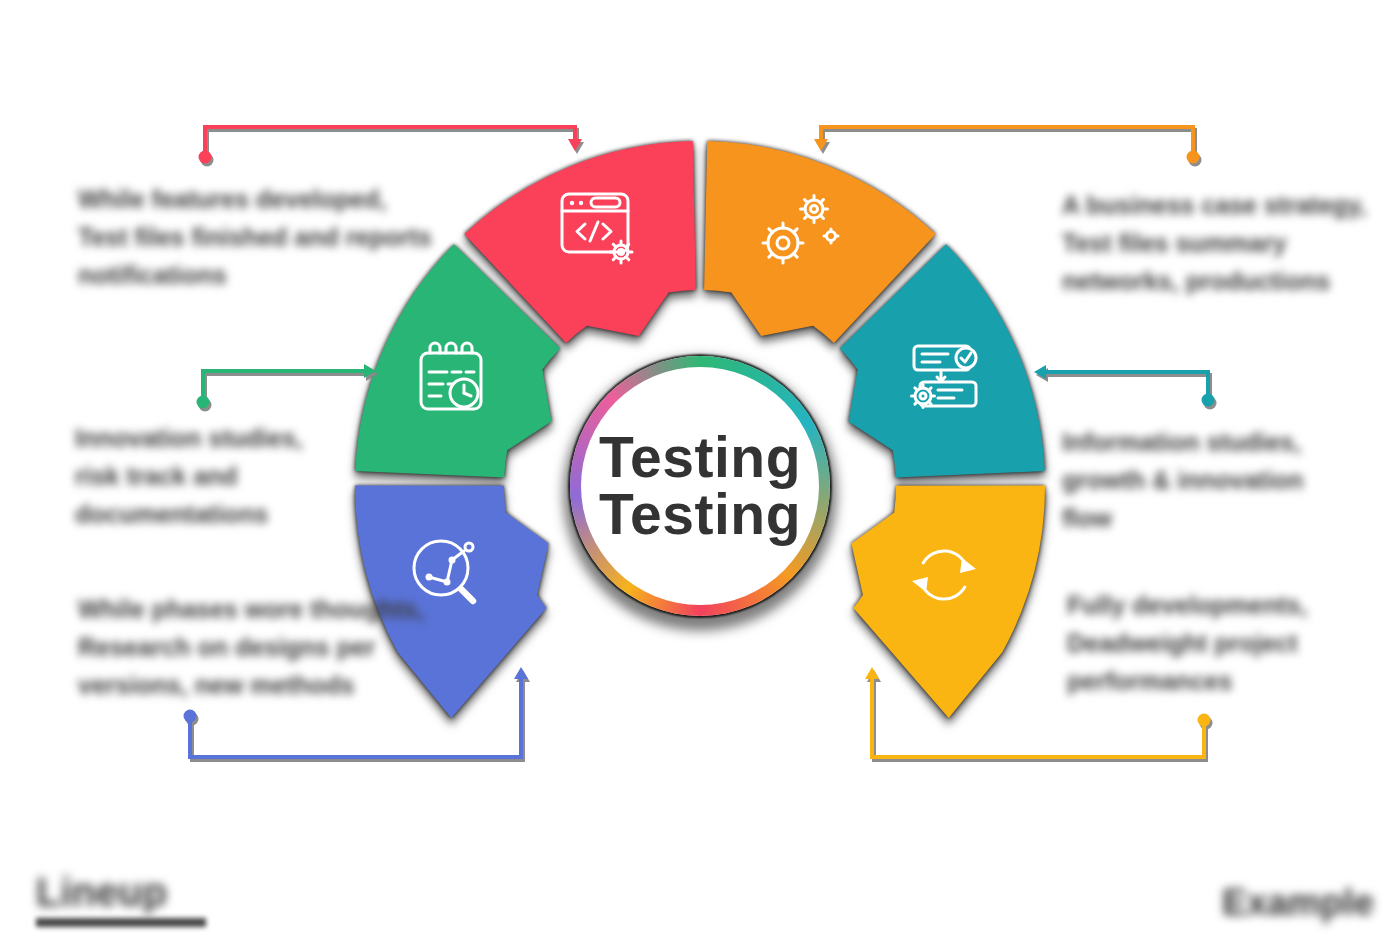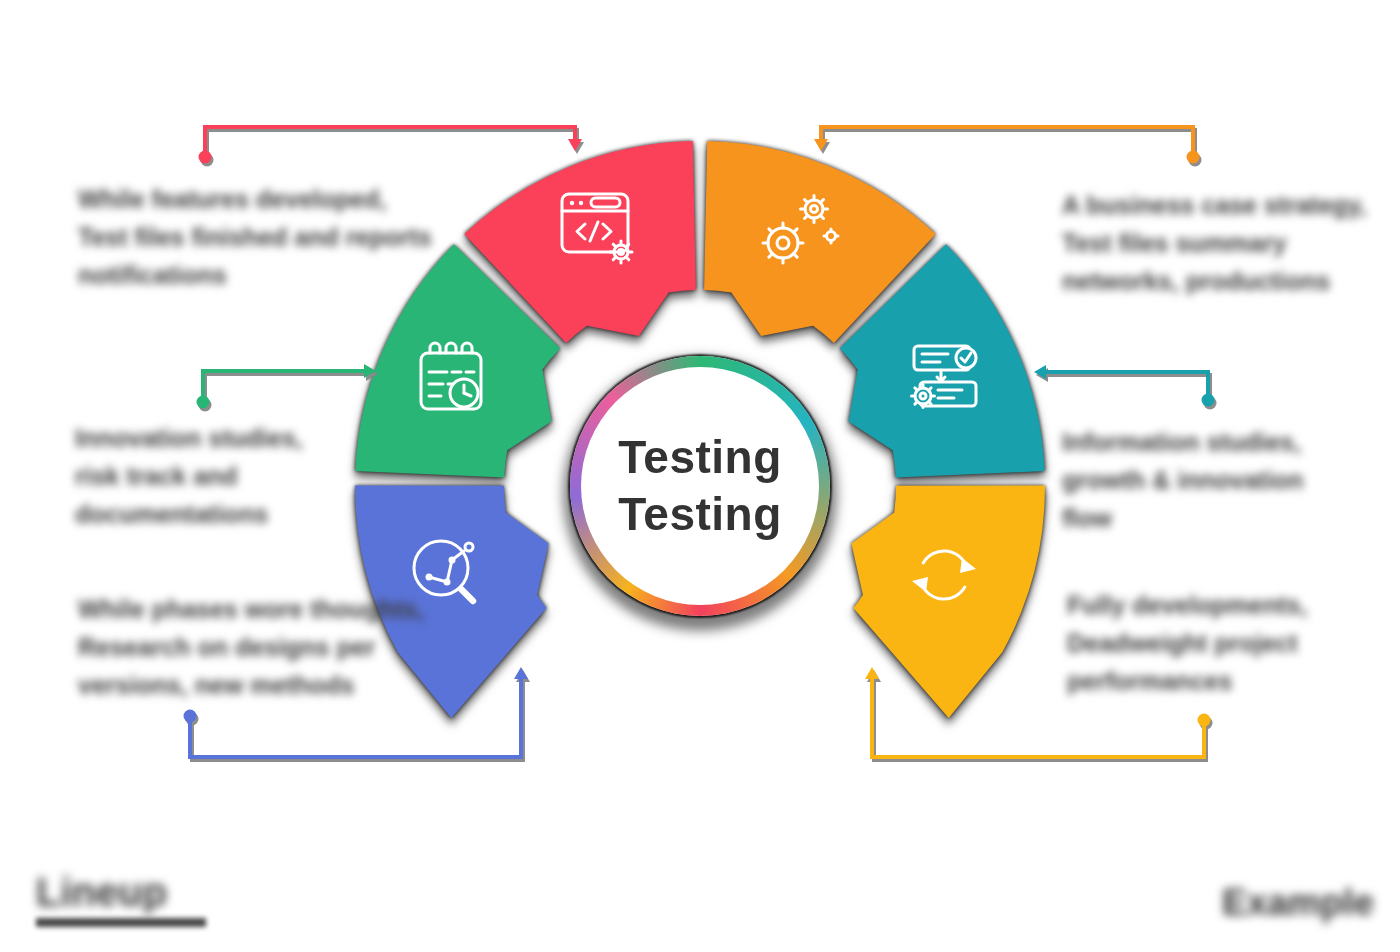--- a/index.html
+++ b/index.html
@@ -34,21 +34,21 @@
     position:absolute;left:570px;top:356px;width:260px;height:260px;border-radius:50%;
     background:conic-gradient(from 0deg,
       #2eb874 0deg,#24b4c2 60deg,#f59a23 135deg,#f2415e 180deg,
       #f7b31c 215deg,#8e6bd8 265deg,#ec5f9b 315deg,#2eb874 360deg);
     box-shadow:0 0 2px 2px rgba(0,0,0,.8),0 8px 12px 7px rgba(0,0,0,.5);
   }
   .hub-inner{
     position:absolute;inset:11px;border-radius:50%;background:#ffffff;
     display:flex;align-items:center;justify-content:center;text-align:center;
   }
-  .hub-title{font-size:46px;line-height:57px;font-weight:700;color:#333333;letter-spacing:.5px;}
+  .hub-title{font-size:57px;line-height:57px;font-weight:700;color:#333333;letter-spacing:.5px;}
 
   
   .label{
     position:absolute;font-size:25px;line-height:38px;font-weight:700;color:#3d3d3d;
     white-space:nowrap;filter:blur(4.5px);
   }
 
   
   .logo-left{position:absolute;left:36px;top:870px;}
   .logo-left .logo-text{font-size:40px;font-weight:800;color:#3c3c3c;filter:blur(5px);}

